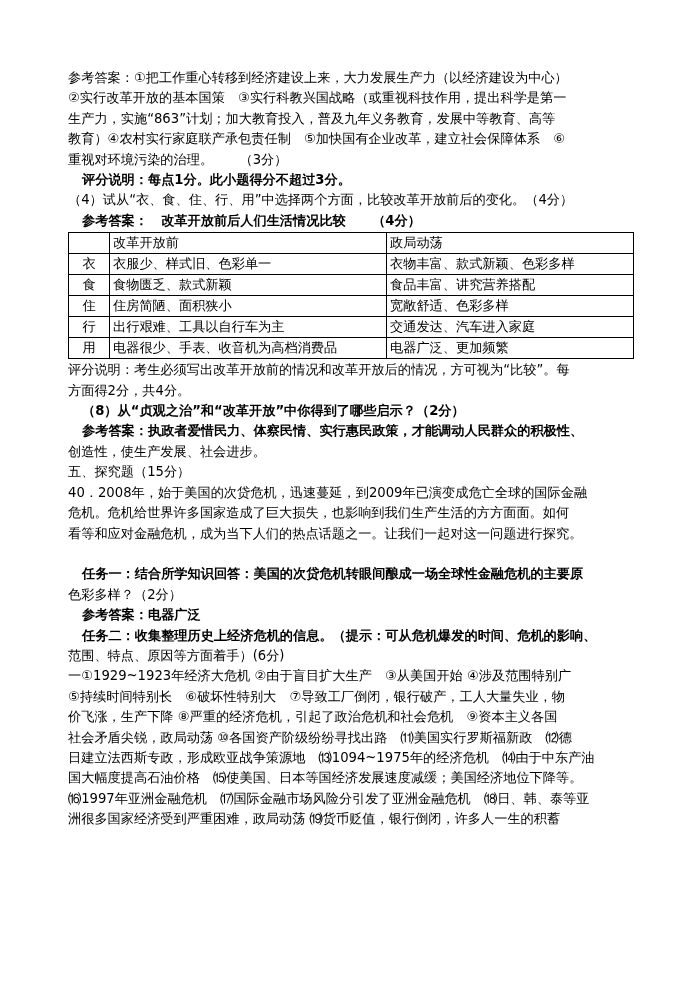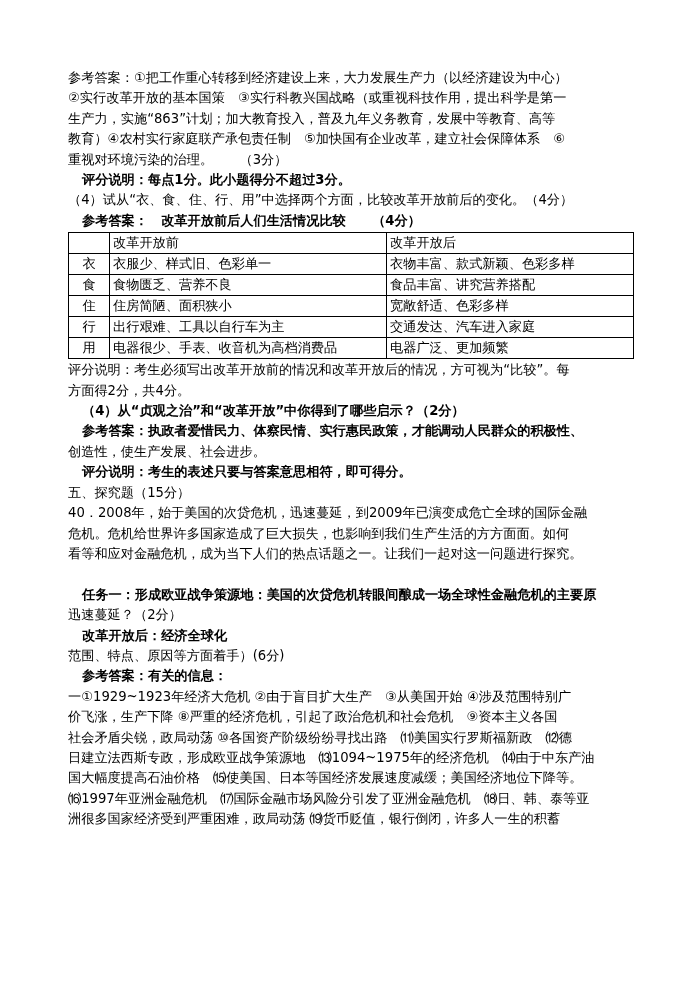--- a/index.html
+++ b/index.html
@@ -69,30 +69,30 @@
     <p class="p ind1">评分说明：每点1分。此小题得分不超过3分。</p>
     <p class="p">（4）试从“衣、食、住、行、用”中选择两个方面，比较改革开放前后的变化。（4分）</p>
     <p class="p ind1">参考答案：　改革开放前后人们生活情况比较　　（4分）</p>
 
     <div class="tbl-wrap">
       <table class="cmp">
         <tbody>
             <tr class="hdr">
           <td class="c0"></td>
           <td class="c1">改革开放前</td>
-          <td class="c2">改革开放后</td>
+          <td class="c2">政局动荡</td>
         </tr>
         <tr>
           <td class="c0">衣</td>
           <td class="c1">衣服少、样式旧、色彩单一</td>
           <td class="c2">衣物丰富、款式新颖、色彩多样</td>
         </tr>
         <tr>
           <td class="c0">食</td>
-          <td class="c1">食物匮乏、营养不良</td>
+          <td class="c1">食物匮乏、款式新颖</td>
           <td class="c2">食品丰富、讲究营养搭配</td>
         </tr>
         <tr>
           <td class="c0">住</td>
           <td class="c1">住房简陋、面积狭小</td>
           <td class="c2">宽敞舒适、色彩多样</td>
         </tr>
         <tr>
           <td class="c0">行</td>
           <td class="c1">出行艰难、工具以自行车为主</td>
@@ -102,35 +102,35 @@
           <td class="c0">用</td>
           <td class="c1">电器很少、手表、收音机为高档消费品</td>
           <td class="c2">电器广泛、更加频繁</td>
         </tr>
       </tbody>
         </table>
     </div>
 
     <p class="p">评分说明：考生必须写出改革开放前的情况和改革开放后的情况，方可视为“比较”。每</p>
     <p class="p">方面得2分，共4分。</p>
-    <p class="p ind1">（4）从“贞观之治”和“改革开放”中你得到了哪些启示？（2分）</p>
+    <p class="p ind1">（8）从“贞观之治”和“改革开放”中你得到了哪些启示？（2分）</p>
     <p class="p ind1">参考答案：执政者爱惜民力、体察民情、实行惠民政策，才能调动人民群众的积极性、</p>
     <p class="p">创造性，使生产发展、社会进步。</p>
-    <p class="p ind1">评分说明：考生的表述只要与答案意思相符，即可得分。</p>
     <p class="p">五、探究题（15分）</p>
     <p class="p">40．2008年，始于美国的次贷危机，迅速蔓延，到2009年已演变成危亡全球的国际金融</p>
     <p class="p">危机。危机给世界许多国家造成了巨大损失，也影响到我们生产生活的方方面面。如何</p>
     <p class="p">看等和应对金融危机，成为当下人们的热点话题之一。让我们一起对这一问题进行探究。</p>
     <p class="p blank-line"></p>
-    <p class="p ind1">任务一：形成欧亚战争策源地：美国的次贷危机转眼间酿成一场全球性金融危机的主要原</p>
-    <p class="p">迅速蔓延？（2分）</p>
-    <p class="p ind1">改革开放后：经济全球化</p>
+    <p class="p ind1">任务一：结合所学知识回答：美国的次贷危机转眼间酿成一场全球性金融危机的主要原</p>
+    <p class="p">色彩多样？（2分）</p>
+    <p class="p ind1">参考答案：电器广泛</p>
+    <p class="p ind1">任务二：收集整理历史上经济危机的信息。（提示：可从危机爆发的时间、危机的影响、</p>
     <p class="p">范围、特点、原因等方面着手）(6分)</p>
-    <p class="p ind1">参考答案：有关的信息：</p>
     <p class="p">一①1929~1923年经济大危机 ②由于盲目扩大生产　③从美国开始 ④涉及范围特别广</p>
+    <p class="p">⑤持续时间特别长　⑥破坏性特别大　⑦导致工厂倒闭，银行破产，工人大量失业，物</p>
     <p class="p">价飞涨，生产下降 ⑧严重的经济危机，引起了政治危机和社会危机　⑨资本主义各国</p>
     <p class="p">社会矛盾尖锐，政局动荡 ⑩各国资产阶级纷纷寻找出路　⑾美国实行罗斯福新政　⑿德</p>
     <p class="p">日建立法西斯专政，形成欧亚战争策源地　⒀1094~1975年的经济危机　⒁由于中东产油</p>
     <p class="p">国大幅度提高石油价格　⒂使美国、日本等国经济发展速度减缓；美国经济地位下降等。</p>
     <p class="p">⒃1997年亚洲金融危机　⒄国际金融市场风险分引发了亚洲金融危机　⒅日、韩、泰等亚</p>
     <p class="p">洲很多国家经济受到严重困难，政局动荡 ⒆货币贬值，银行倒闭，许多人一生的积蓄</p>
 
   </div>
 </div>
 

